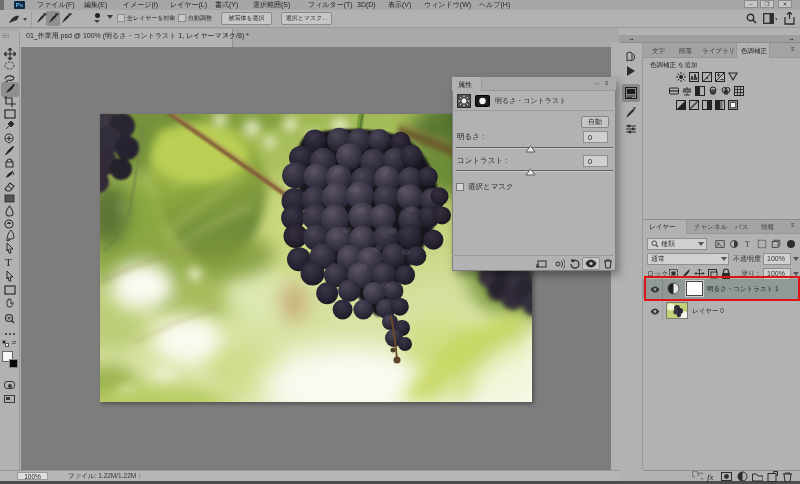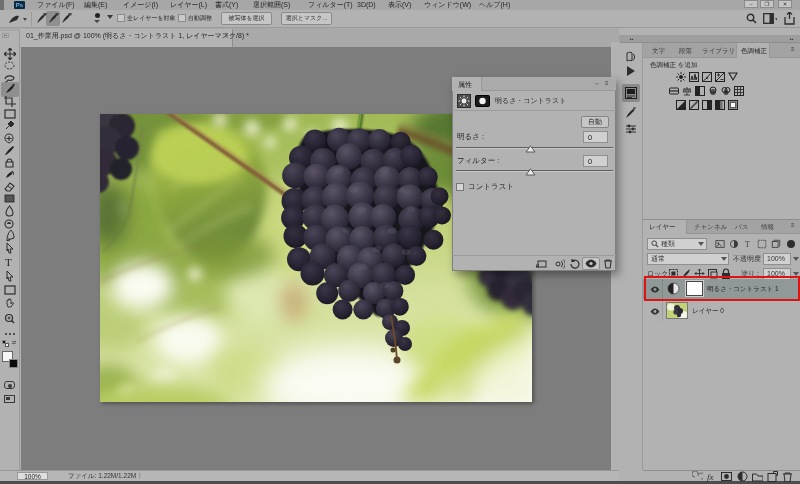--- a/index.html
+++ b/index.html
@@ -615,29 +615,29 @@
 <div style="position:absolute;left:495px;top:96px;height:10px;font-size:7px;line-height:10px;color:#262626;">明るさ・コントラスト</div>
 <div style="position:absolute;left:452px;top:110px;width:164px;height:1px;background:#9b9b9b;"></div>
 <div style="position:absolute;left:581px;top:116px;width:28px;height:12px;background:#c6c6c6;border:1px solid #858585;border-radius:2px;font-size:7px;line-height:10px;text-align:center;color:#262626;">自動</div>
 <div style="position:absolute;left:457px;top:132px;height:10px;font-size:7.5px;line-height:10px;color:#262626;">明るさ :</div>
 <div style="position:absolute;left:583px;top:131px;width:25px;height:12px;background:#d0d0d0;border:1px solid #8f8f8f;font-size:7.5px;line-height:11px;color:#222;padding-left:4px;">0</div>
 <div style="position:absolute;left:456px;top:147px;width:157px;height:1px;background:#5e5e5e;"></div>
 <div style="position:absolute;left:456px;top:148px;width:157px;height:1px;background:#c9c9c9;"></div>
 <svg class="r" style="left:525px;top:145px" width="11" height="8" viewBox="0 0 11 8">
     <path d="M5.5,0.8 L10,7 L1,7 Z" fill="#e9e9e9" stroke="#5a5a5a" stroke-width="1"></path>
   </svg>
-<div style="position:absolute;left:457px;top:156px;height:10px;font-size:7.5px;line-height:10px;color:#262626;">フィルター :</div>
+<div style="position:absolute;left:457px;top:156px;height:10px;font-size:7.5px;line-height:10px;color:#262626;">コントラスト :</div>
 <div style="position:absolute;left:583px;top:155px;width:25px;height:12px;background:#d0d0d0;border:1px solid #8f8f8f;font-size:7.5px;line-height:11px;color:#222;padding-left:4px;">0</div>
 <div style="position:absolute;left:456px;top:170px;width:157px;height:1px;background:#5e5e5e;"></div>
 <div style="position:absolute;left:456px;top:171px;width:157px;height:1px;background:#c9c9c9;"></div>
 <svg class="r" style="left:525px;top:168px" width="11" height="8" viewBox="0 0 11 8">
     <path d="M5.5,0.8 L10,7 L1,7 Z" fill="#e9e9e9" stroke="#5a5a5a" stroke-width="1"></path>
   </svg>
 <div style="position:absolute;left:456px;top:183px;width:8px;height:8px;background:#d6d6d6;border:1px solid #777;"></div>
-<div style="position:absolute;left:468px;top:182px;height:10px;font-size:7.5px;line-height:10px;color:#262626;">コントラスト</div>
+<div style="position:absolute;left:468px;top:182px;height:10px;font-size:7.5px;line-height:10px;color:#262626;">選択とマスク</div>
 <div style="position:absolute;left:452px;top:255px;width:164px;height:1px;background:#9b9b9b;"></div>
 <svg class="r" style="left:536px;top:258px" width="12" height="12" viewBox="0 0 12 12">
     <rect x="2" y="3" width="8" height="6" fill="none" stroke="#2d2d2d"></rect>
     <path d="M0,9 L3,6 M0,9 h3 M0,9 v-3" stroke="#2d2d2d"></path>
   </svg>
 <svg class="r" style="left:553px;top:258px" width="12" height="12" viewBox="0 0 12 12">
     <circle cx="5" cy="6" r="2" fill="none" stroke="#2d2d2d"></circle>
     <path d="M8,3 C10,4.5 10,7.5 8,9 M10,1.5 C13,4 13,8 10,10.5" stroke="#2d2d2d" fill="none"></path>
   </svg>
 <svg class="r" style="left:569px;top:258px" width="12" height="12" viewBox="0 0 12 12">

